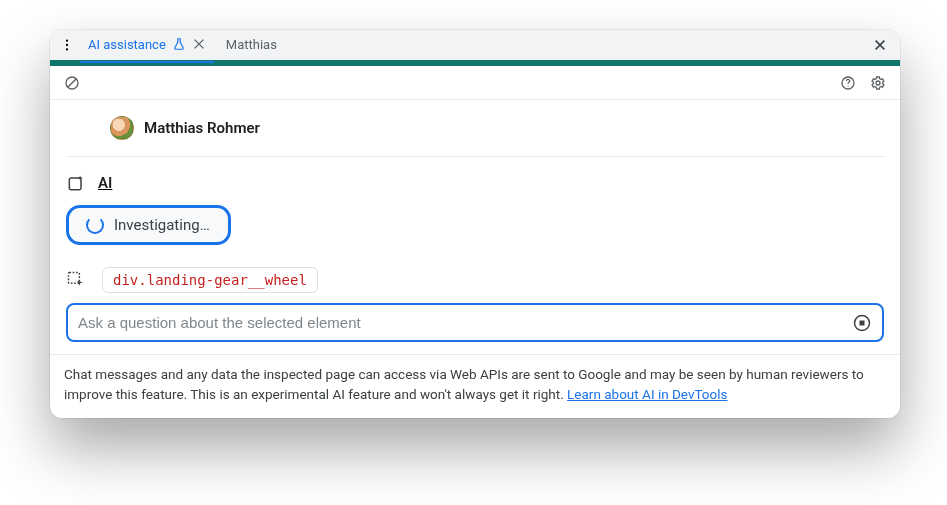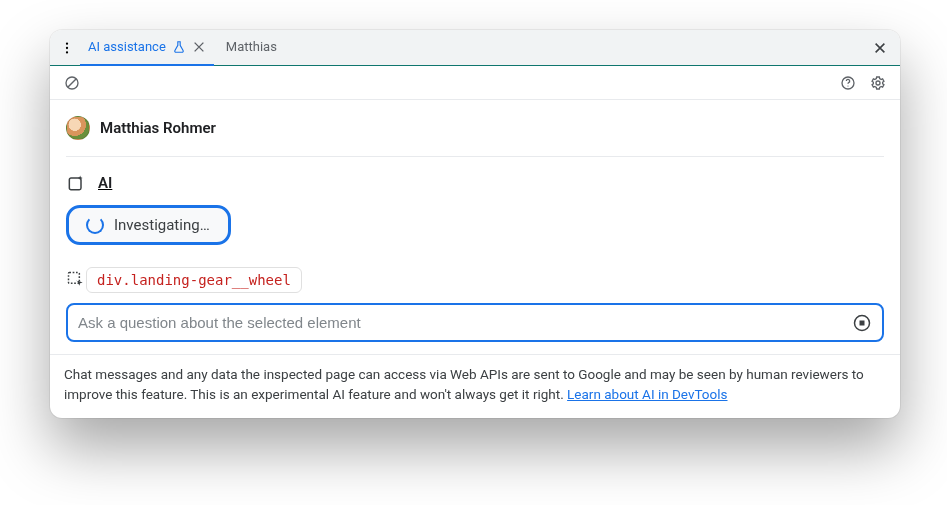--- a/index.html
+++ b/index.html
@@ -13,21 +13,21 @@
     border-radius: 12px;
     box-shadow: 0 0 0 1px rgba(0,0,0,0.06), 0 30px 60px rgba(0,0,0,0.35);
     overflow: hidden;
   }
 
   
   .tabstrip {
     display: flex; align-items: center;
     height: 36px;
     background: #f1f3f4;
-    border-bottom: 1px solid #0f766e;
+    border-bottom: 6px solid #0f766e;
     padding: 0 8px;
     gap: 4px;
   }
   .kebab {
     width: 18px; height: 28px; display: flex; align-items: center; justify-content: center;
     color: #5f6368; cursor: pointer; border-radius: 4px;
   }
   .kebab svg { width: 14px; height: 14px; }
   .tab {
     display: flex; align-items: center; gap: 6px;
@@ -52,21 +52,21 @@
   }
   .icon-btn {
     width: 24px; height: 24px;
     display: inline-flex; align-items: center; justify-content: center;
     color: #5f6368; cursor: pointer; border-radius: 4px;
   }
   .icon-btn svg { width: 16px; height: 16px; }
 
   
   .content { padding: 16px 16px 12px 16px; }
-  .msg-user { margin-bottom: 14px; }
+  .msg-user { margin-bottom: 14px; margin-left: 44px; }
   .msg-head { display:flex; align-items:center; gap:10px; margin-bottom: 10px; }
   .avatar {
     width: 24px; height: 24px; border-radius: 50%;
     background: radial-gradient(circle at 35% 35%, #f7d7b5 0 30%, #d9955c 31% 55%, #6b8f3a 56% 100%);
     border: 1px solid rgba(0,0,0,0.1);
   }
   .uname { font-weight: 600; font-size: 15px; color: #202124; }
   .utext { font-size: 15px; color: #202124; }
   .divider { height: 1px; background: #e8eaed; margin: 16px 0; }
 
@@ -82,21 +82,21 @@
     background: #f8f9fa;
     font-size: 15px; color: #3c4043;
     margin-bottom: 22px;
   }
   .spinner {
     width: 18px; height: 18px; border: 2.5px solid #1a73e8; border-top-color: transparent; border-radius: 50%;
     animation: spin 1s linear infinite;
   }
   @keyframes spin { to { transform: rotate(360deg);} }
 
-  .context-row { display:flex; align-items:center; gap:0; margin-bottom: 10px; }
+  .context-row { display:flex; align-items:center; gap:16px; margin-bottom: 10px; }
   .pick-icon { width: 20px; height: 20px; color: #3c4043; }
   .element-chip {
     border: 1px solid #e0e0e0; border-radius: 6px;
     padding: 4px 10px;
     font-family: ui-monospace, SFMono-Regular, Menlo, Consolas, monospace;
     font-size: 14px; color: #c5221f; background: #fff;
   }
 
   .input-row {
     display:flex; align-items:center;

